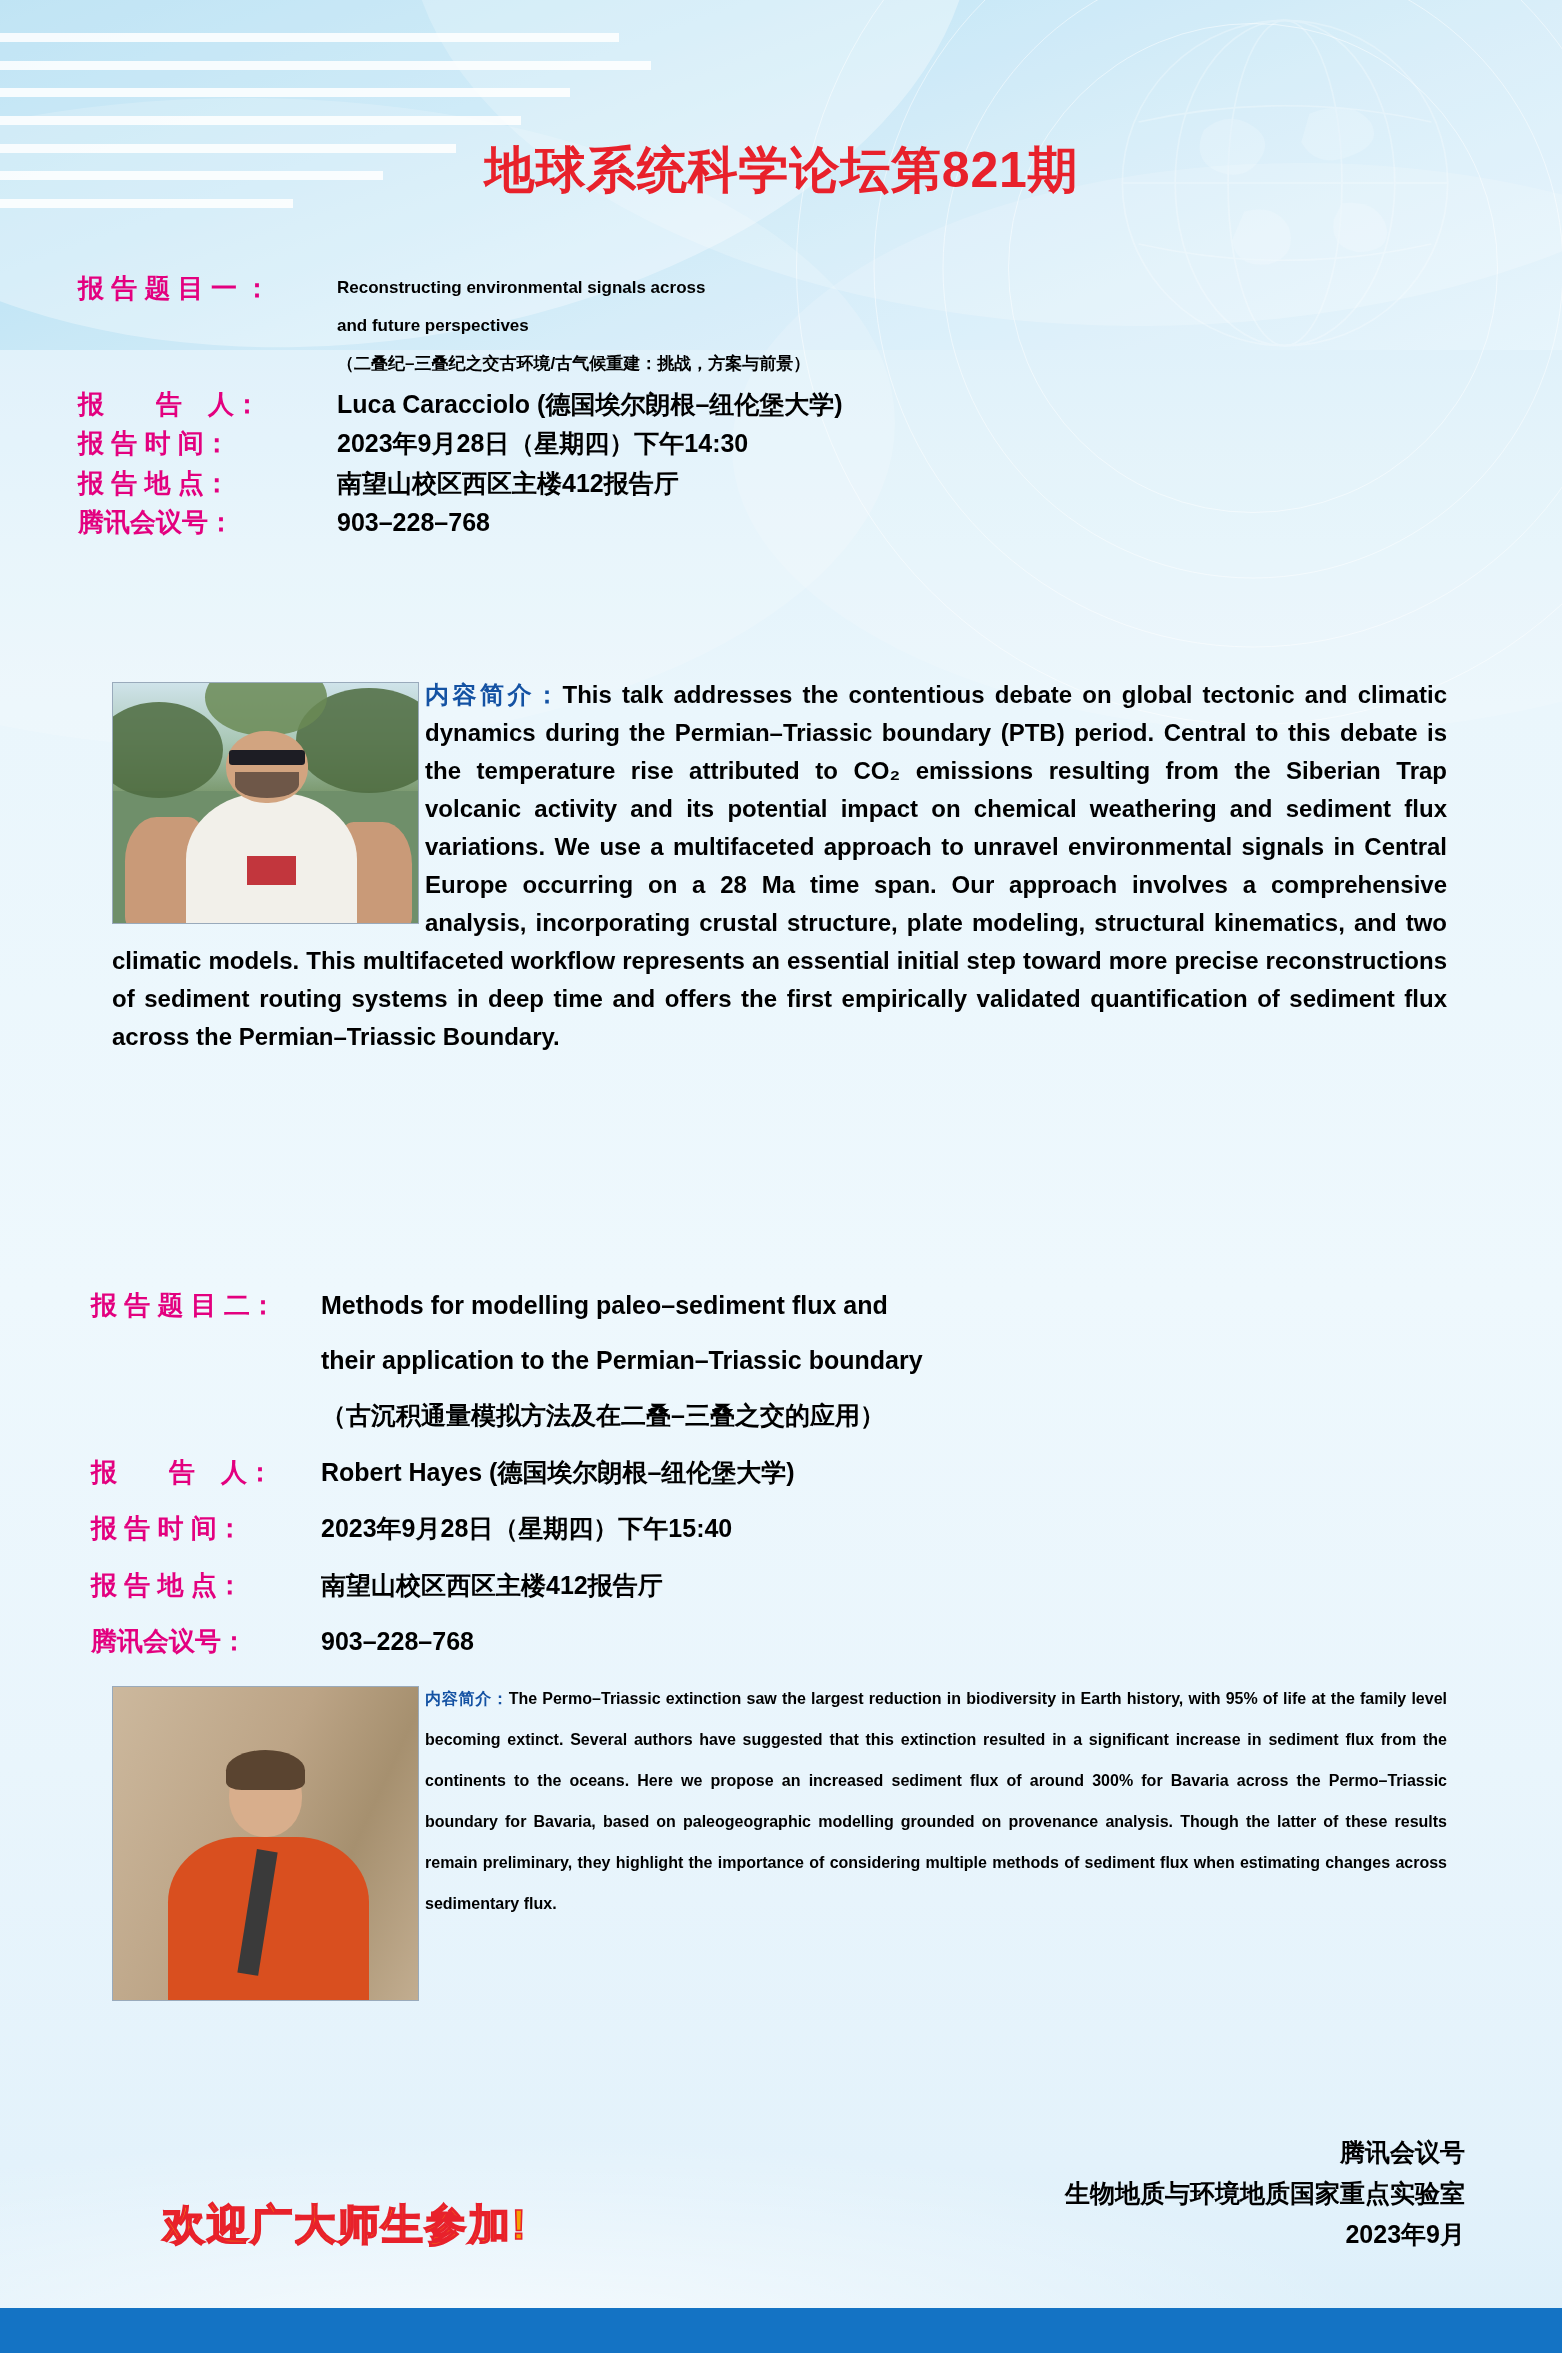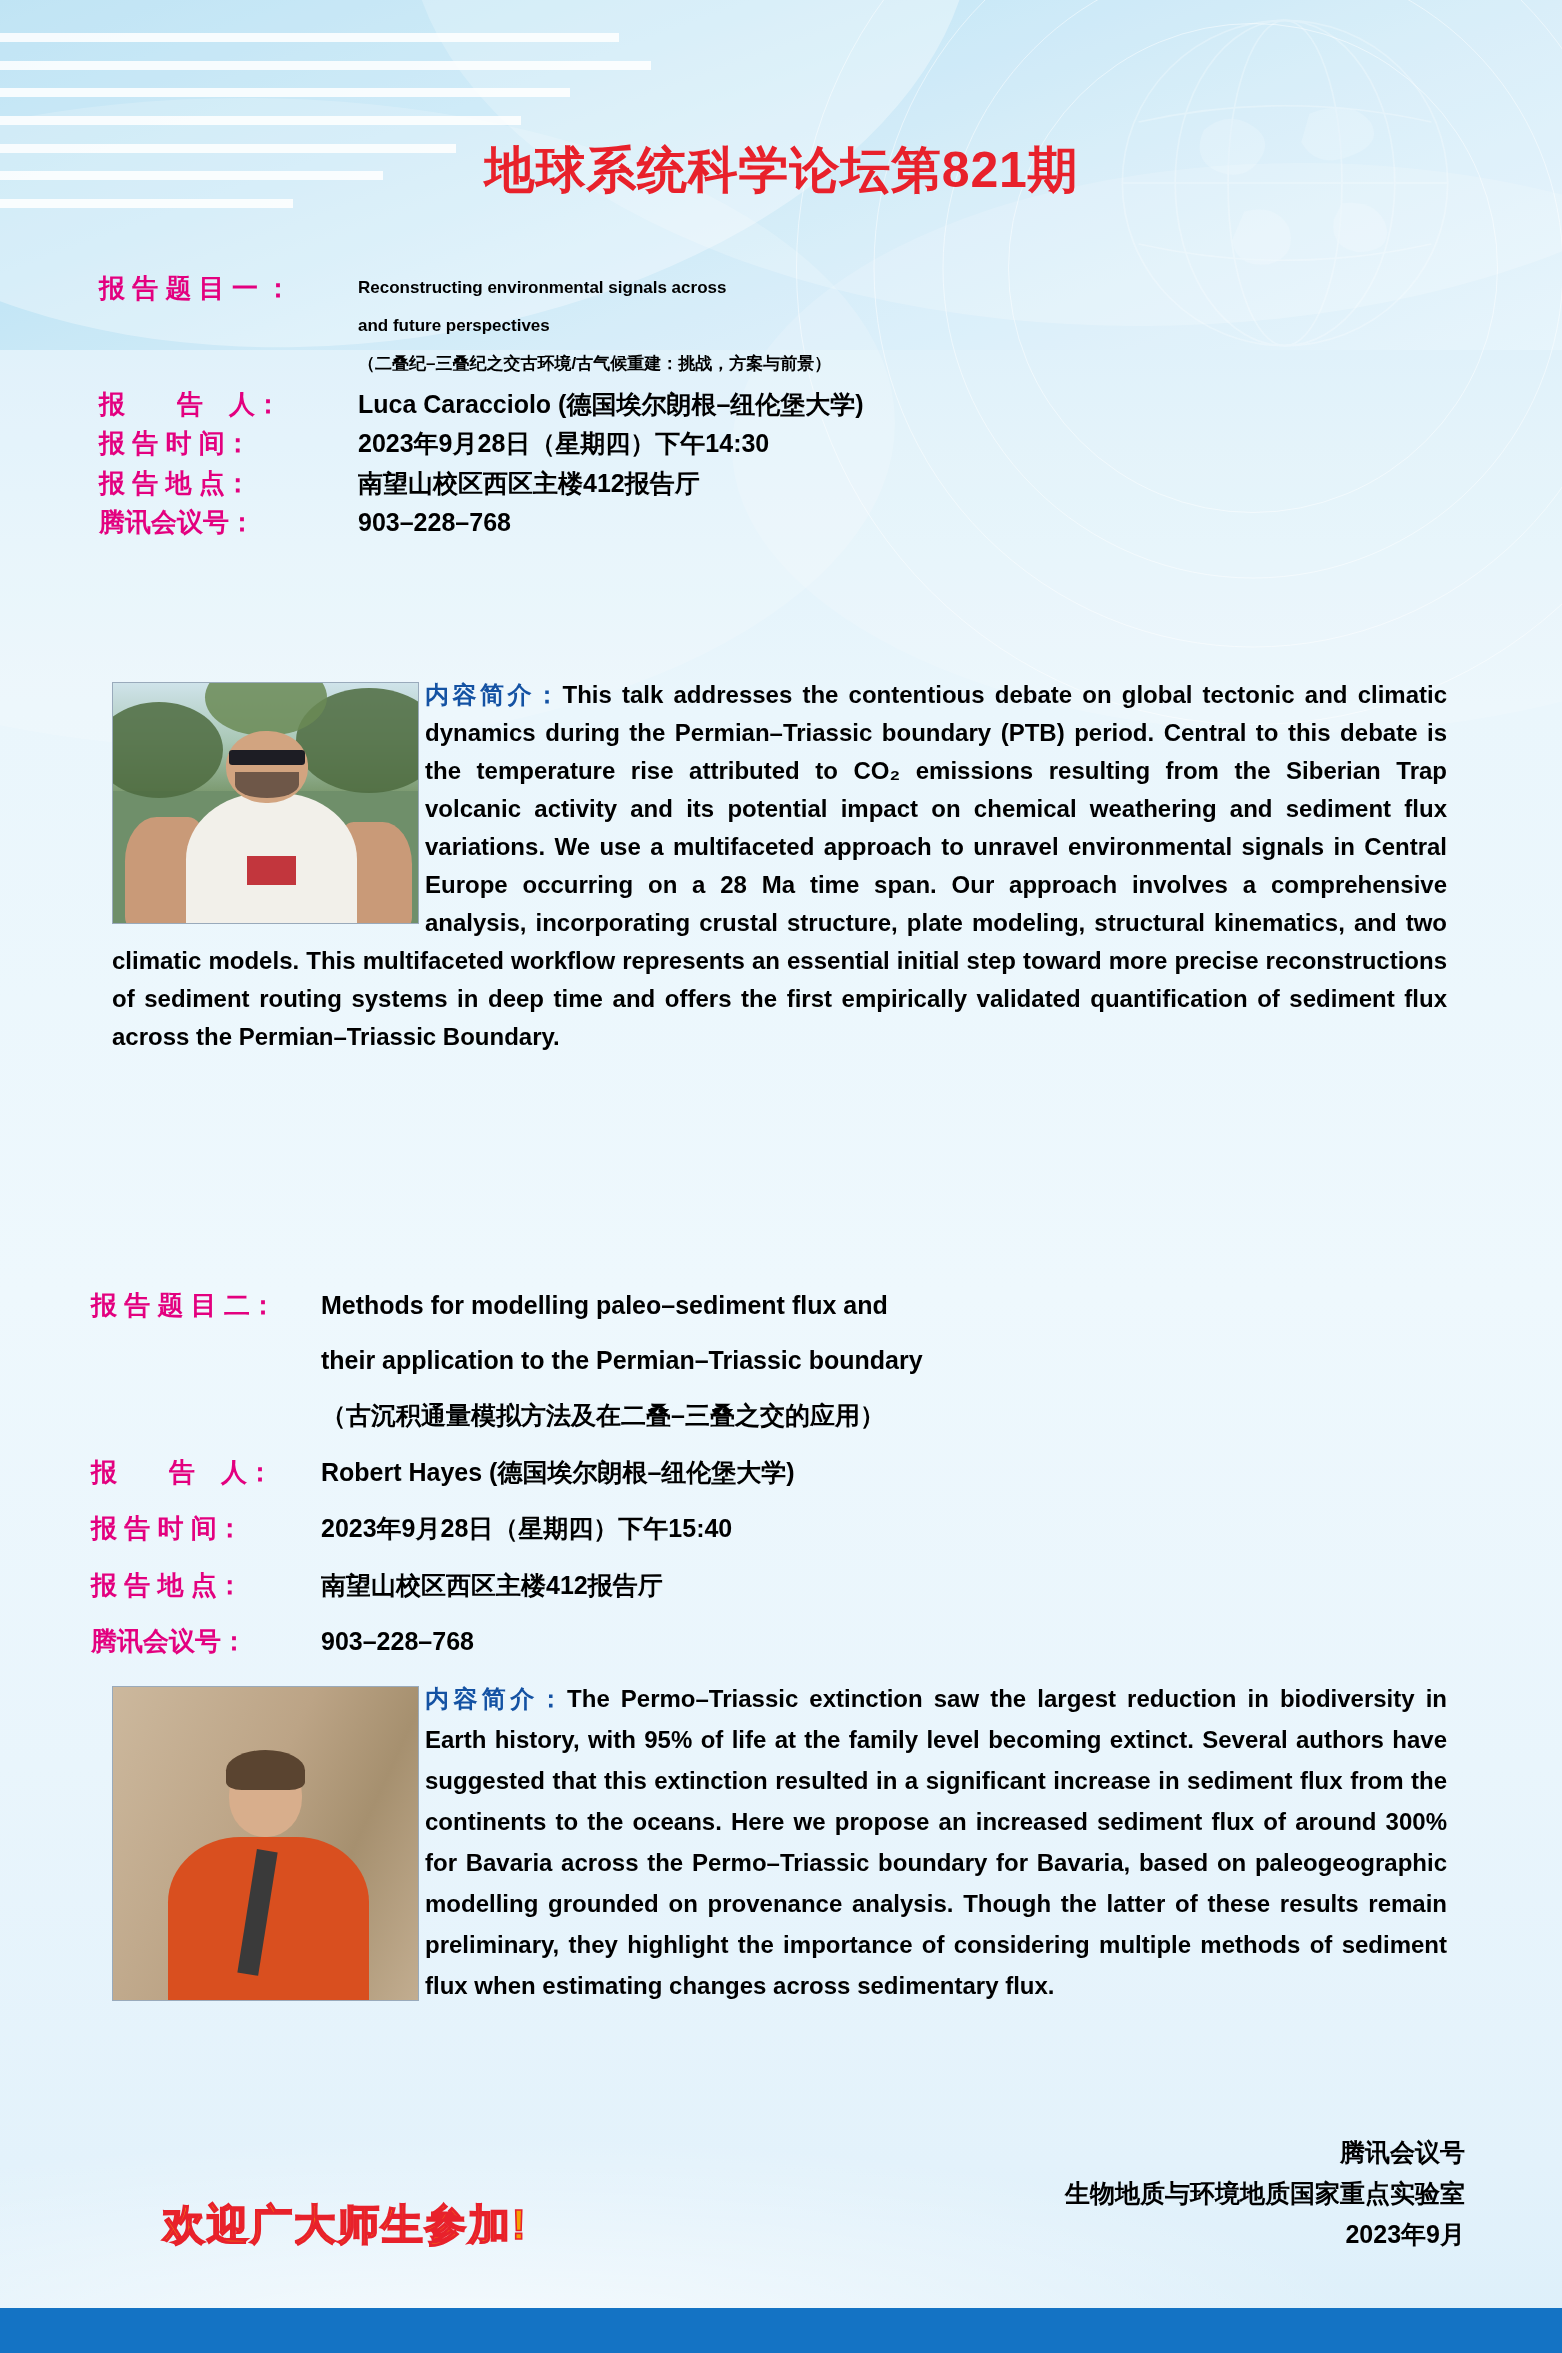--- a/index.html
+++ b/index.html
@@ -114,21 +114,20 @@
     display: flex;
     align-items: flex-start;
     margin-bottom: 1.6px;
   }
   .lab {
     color: #e3007f;
     font-weight: bold;
     font-size: 26px;
     line-height: 38px;
     flex: 0 0 auto;
-    margin-left: 21px;
   }
   .lab.w1 { width: 259px; }
   .val {
     color: #000000;
     font-weight: bold;
     font-size: 25px;
     line-height: 38px;
     flex: 1 1 auto;
   }
   .title-lines {
@@ -202,21 +201,21 @@
     left: 112px; top: 1686px;
     width: 305px; height: 313px;
     border: 0.8px solid #9ab;
     overflow: hidden;
     background: #b9a58c;
   }
   .abs2 {
     position: absolute;
     left: 112px; top: 1678px;
     width: 1335px;
-    font-size: 24px;
+    font-size: 16px;
     line-height: 41px;
     font-weight: bold;
     color: #000;
     text-align: justify;
   }
   .floatbox2 {
     float: left;
     width: 313px;
     height: 319px;
   }

